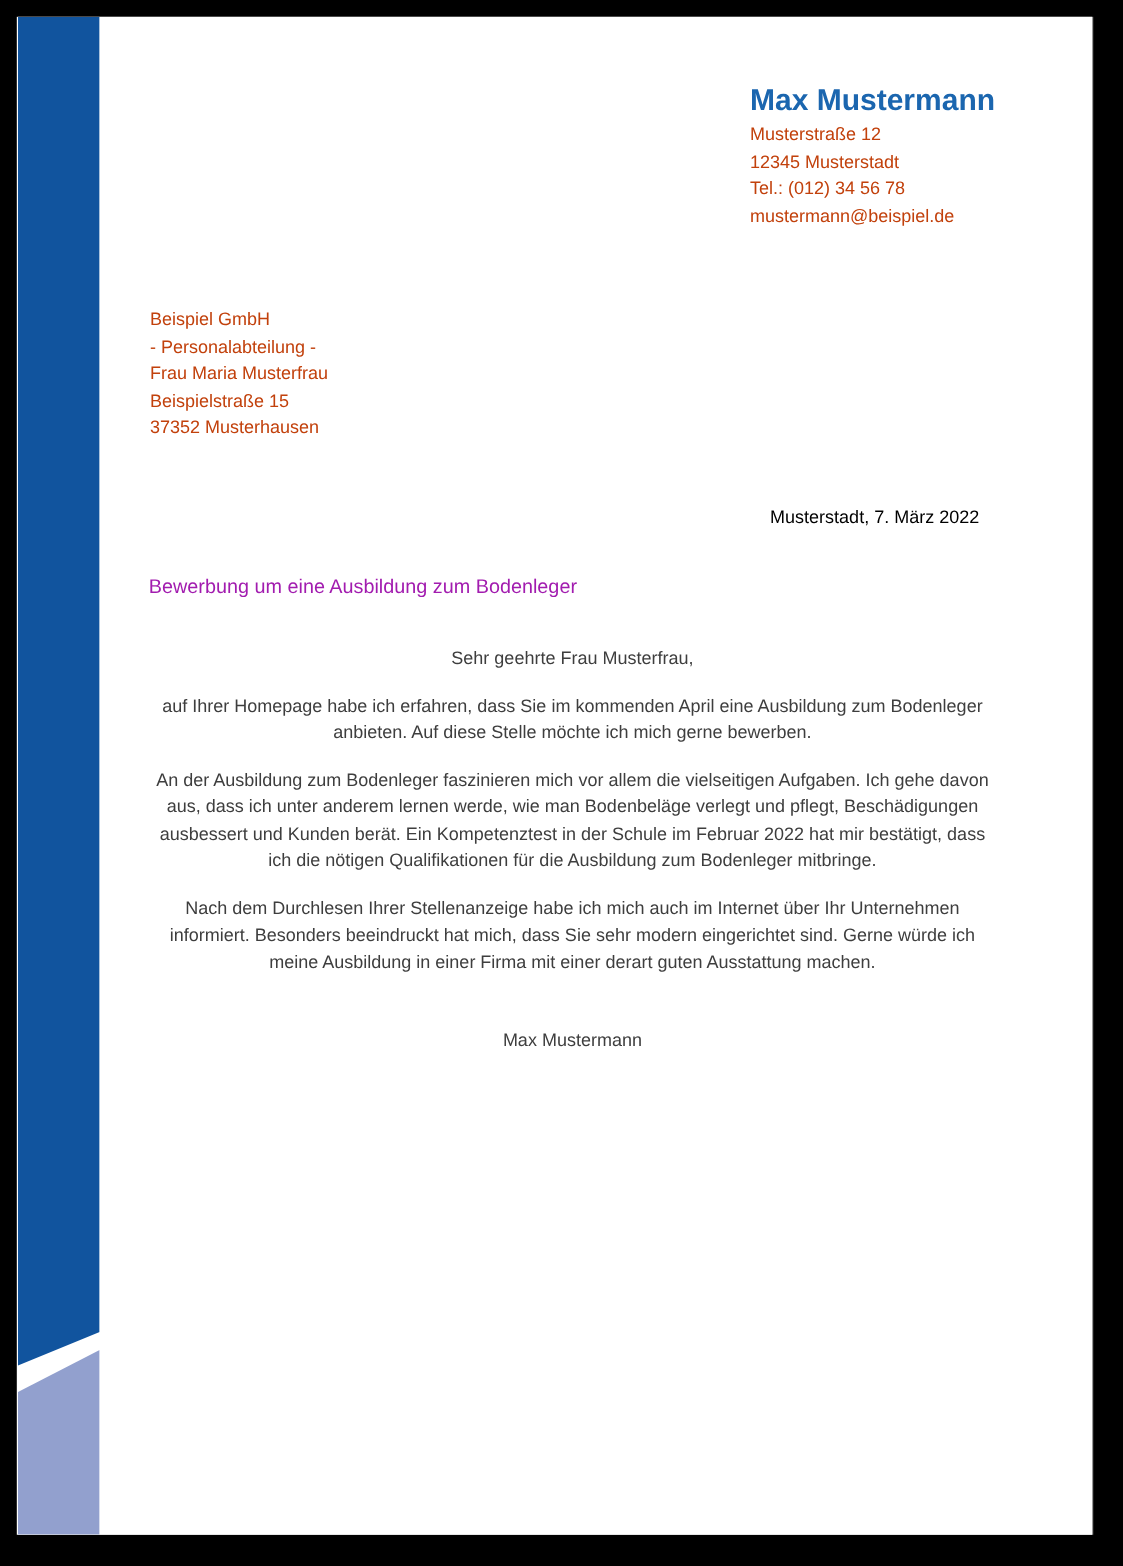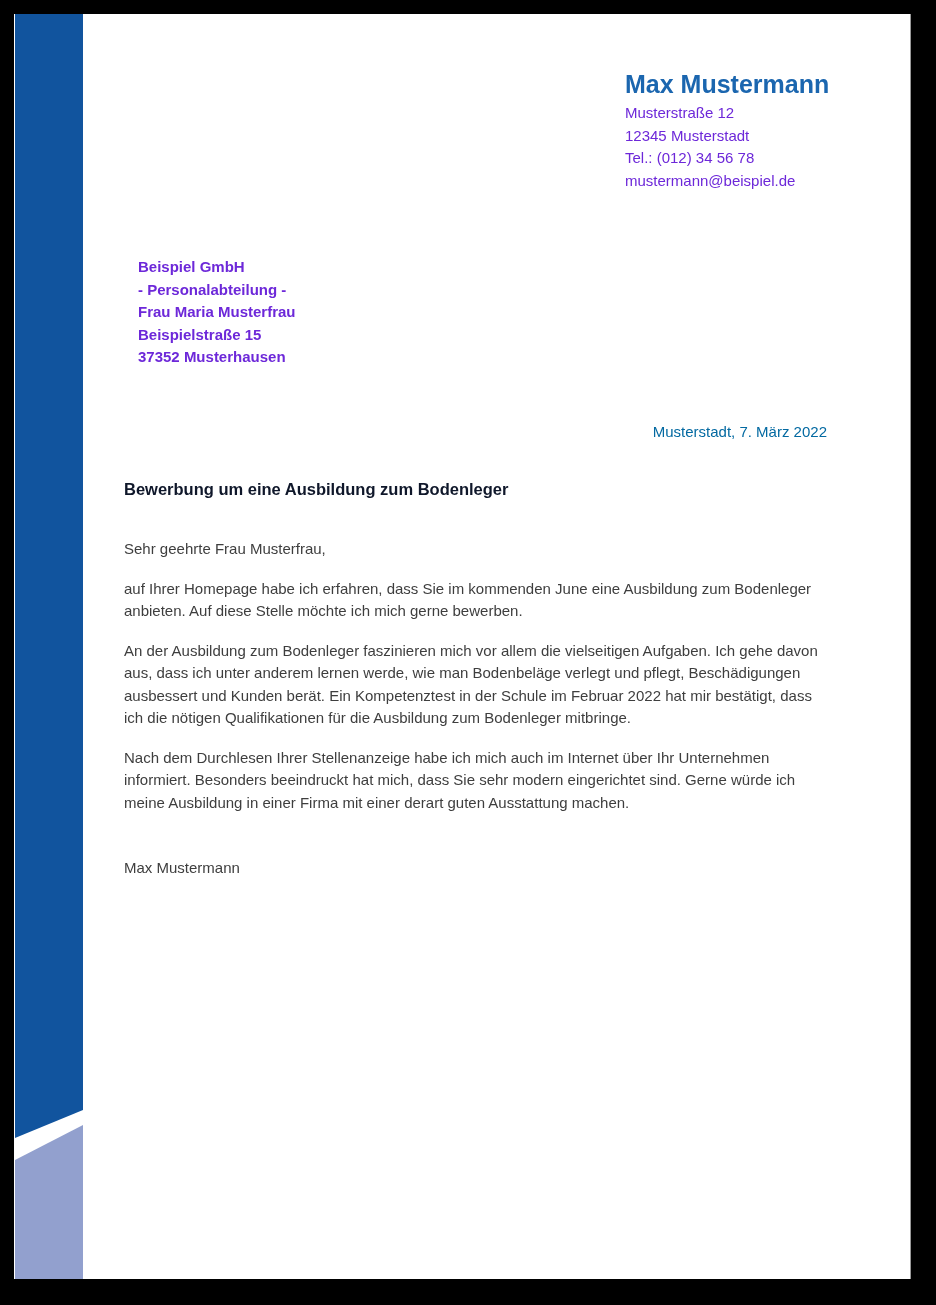--- a/index.html
+++ b/index.html
@@ -42,58 +42,58 @@
     color: #1b66af;
     white-space: nowrap;
   }
   .sender-address {
     margin-top: 2px;
   }
   .addr-line,
   .recipient-line {
     font-size: 15px;
     line-height: 22.6px;
-    color: #6d28d9;
+    color: #c2410c;
     white-space: nowrap;
   }
   .recipient-block {
     position: absolute;
-    left: 124px;
+    left: 111px;
     top: 242px;
-    font-weight: bold;
   }
   .date-line {
     position: absolute;
     top: 407px;
-    right: 83px;
+    right: 94px;
     font-size: 15px;
     line-height: 22.5px;
-    color: #0369a1;
+    color: #000000;
     white-space: nowrap;
   }
   .subject-line {
     position: absolute;
     left: 110px;
     top: 466px;
     font-size: 16.5px;
-    font-weight: 700;
-    color: #0f172a;
+    font-weight: 400;
+    color: #a21caf;
     white-space: nowrap;
   }
   .body-text {
     position: absolute;
     left: 110px;
     top: 524px;
     width: 706px;
     font-size: 15px;
     line-height: 22.5px;
     color: #3e3e3e;
   }
   .body-text p {
     margin: 0 0 17px 0;
+    text-align: center;
   }
   .signature-name {
     margin-top: 43px !important;
   }
 </style>
 </head>
 <body>
 
 <div class="page">
 
@@ -119,19 +119,19 @@
     <div class="recipient-line">Beispielstraße 15</div>
     <div class="recipient-line">37352 Musterhausen</div>
   </div>
 
   <div class="date-line">Musterstadt, 7. März 2022</div>
 
   <div class="subject-line">Bewerbung um eine Ausbildung zum Bodenleger</div>
 
   <div class="body-text">
     <p>Sehr geehrte Frau Musterfrau,</p>
-    <p>auf Ihrer Homepage habe ich erfahren, dass Sie im kommenden June eine Ausbildung zum Bodenleger anbieten. Auf diese Stelle möchte ich mich gerne bewerben.</p>
+    <p>auf Ihrer Homepage habe ich erfahren, dass Sie im kommenden April eine Ausbildung zum Bodenleger anbieten. Auf diese Stelle möchte ich mich gerne bewerben.</p>
     <p>An der Ausbildung zum Bodenleger faszinieren mich vor allem die vielseitigen Aufgaben. Ich gehe davon aus, dass ich unter anderem lernen werde, wie man Bodenbeläge verlegt und pflegt, Beschädigungen ausbessert und Kunden berät. Ein Kompetenztest in der Schule im Februar 2022 hat mir bestätigt, dass ich die nötigen Qualifikationen für die Ausbildung zum Bodenleger mitbringe.</p>
     <p>Nach dem Durchlesen Ihrer Stellenanzeige habe ich mich auch im Internet über Ihr Unternehmen informiert. Besonders beeindruckt hat mich, dass Sie sehr modern eingerichtet sind. Gerne würde ich meine Ausbildung in einer Firma mit einer derart guten Ausstattung machen.</p>
     <p class="signature-name">Max Mustermann</p>
   </div>
 
 </div>
 
 </body></html>

